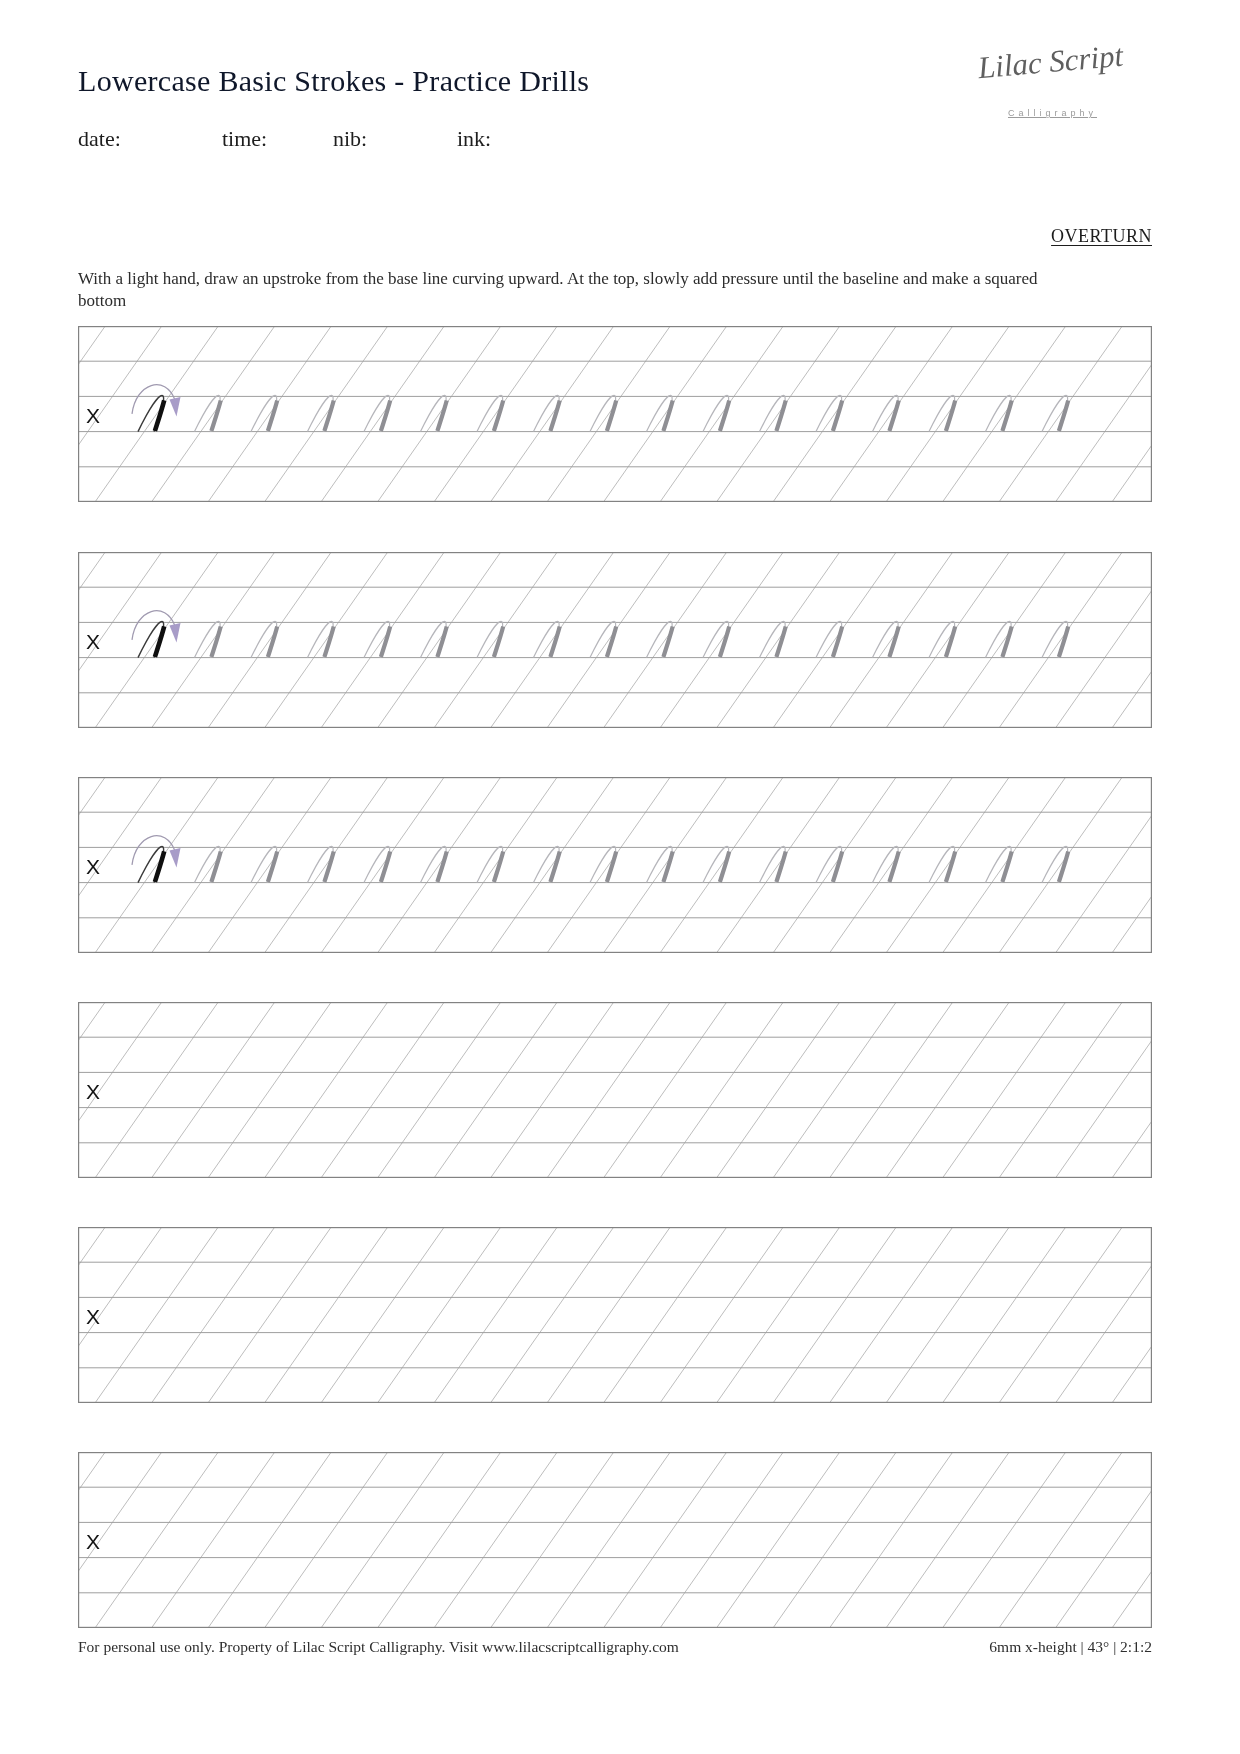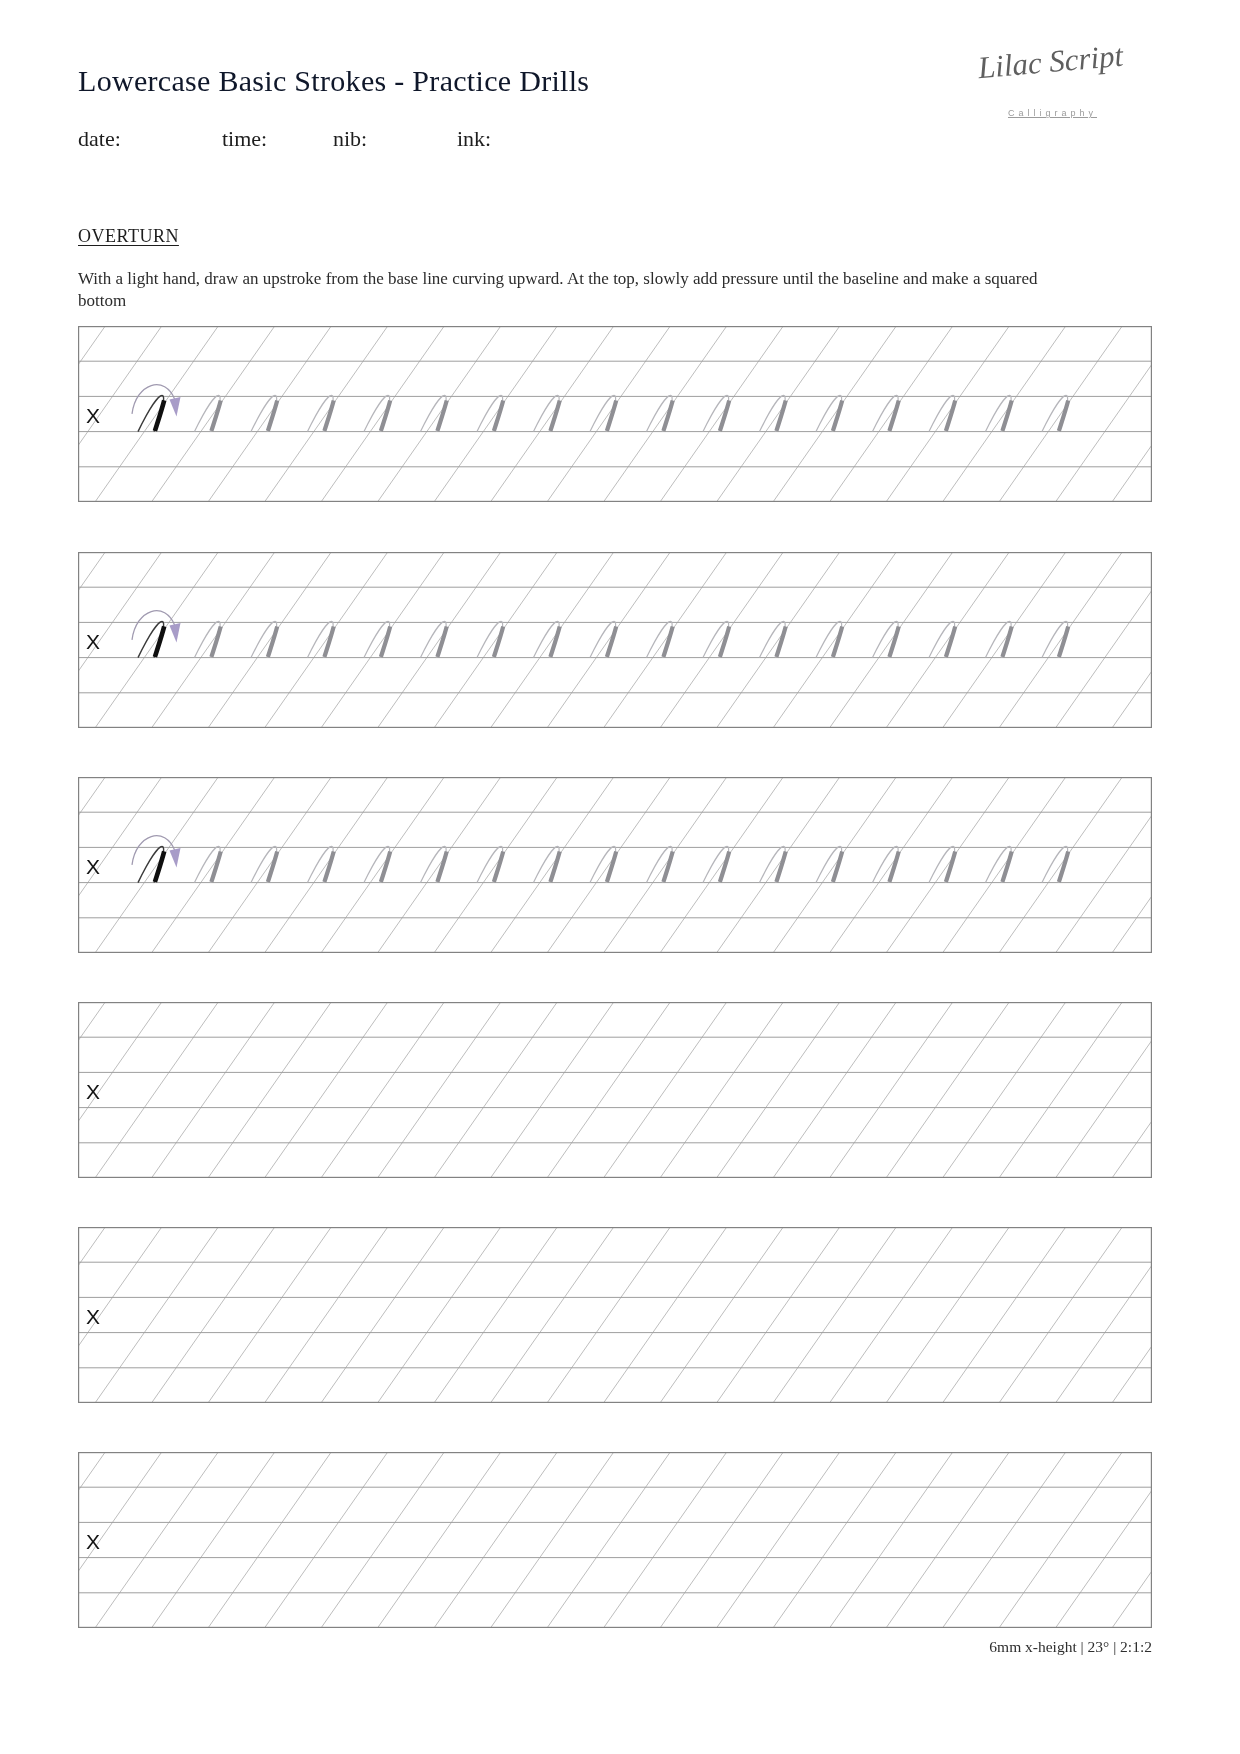--- a/index.html
+++ b/index.html
@@ -33,21 +33,21 @@
     white-space:nowrap;
     text-decoration:underline;
   }
   .field-label{top:126px;font-size:22px;color:#1e1e1e;}
   .f-date{left:78px;}
   .f-time{left:222px;}
   .f-nib{left:333px;}
   .f-ink{left:457px;}
   .section-heading{
     left:78px;top:226px;width:1074px;
-    text-align:left;font-size:18px;letter-spacing:.5px;
+    text-align:right;font-size:18px;letter-spacing:.5px;
     text-decoration:underline;text-underline-offset:3px;
     color:#1d1d1d;
   }
   .instr{
     left:78px;width:1074px;text-align:left;
     font-size:17px;color:#2c2c2c;
   }
   .instr-1{top:269px;}
   .instr-2{top:291px;}
   .grid-svg{position:absolute;left:78px;}
@@ -470,15 +470,16 @@
         <line x1="1147" y1="176" x2="1270.236526724909" y2="0" stroke="#b6b6b6" stroke-width="0.9"></line>
         <line x1="0" y1="35.2" x2="1074" y2="35.2" stroke="#9e9e9e" stroke-width="1"></line>
         <line x1="0" y1="70.4" x2="1074" y2="70.4" stroke="#9e9e9e" stroke-width="1"></line>
         <line x1="0" y1="105.60000000000001" x2="1074" y2="105.60000000000001" stroke="#9e9e9e" stroke-width="1"></line>
         <line x1="0" y1="140.8" x2="1074" y2="140.8" stroke="#9e9e9e" stroke-width="1"></line>
         <rect x="0.6" y="0.6" width="1072.8" height="174.8" fill="none" stroke="#828282" stroke-width="1.2"></rect>
         <text x="8" y="97.10000000000001" font-size="21" font-family="&quot;Liberation Sans&quot;, sans-serif" fill="#141414">X</text>
       </svg>
     </div>
 
-  <div class="abs footer-right">6mm x-height | 23° | 2:1:2</div>
+  <div class="abs footer-left">For personal use only. Property of Lilac Script Calligraphy. Visit www.lilacscriptcalligraphy.com</div>
+  <div class="abs footer-right">6mm x-height | 43° | 2:1:2</div>
 
 </div>
 
 </body></html>

